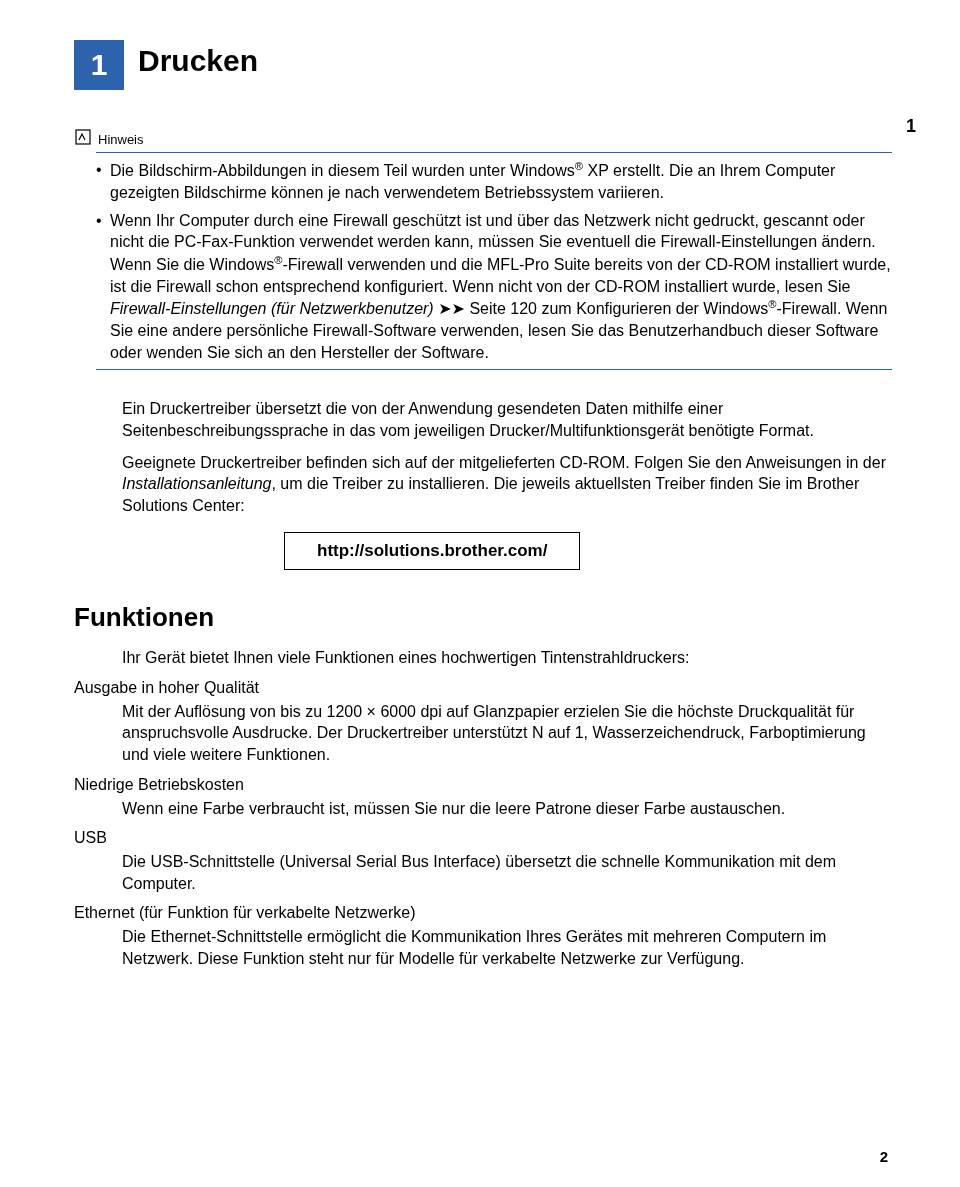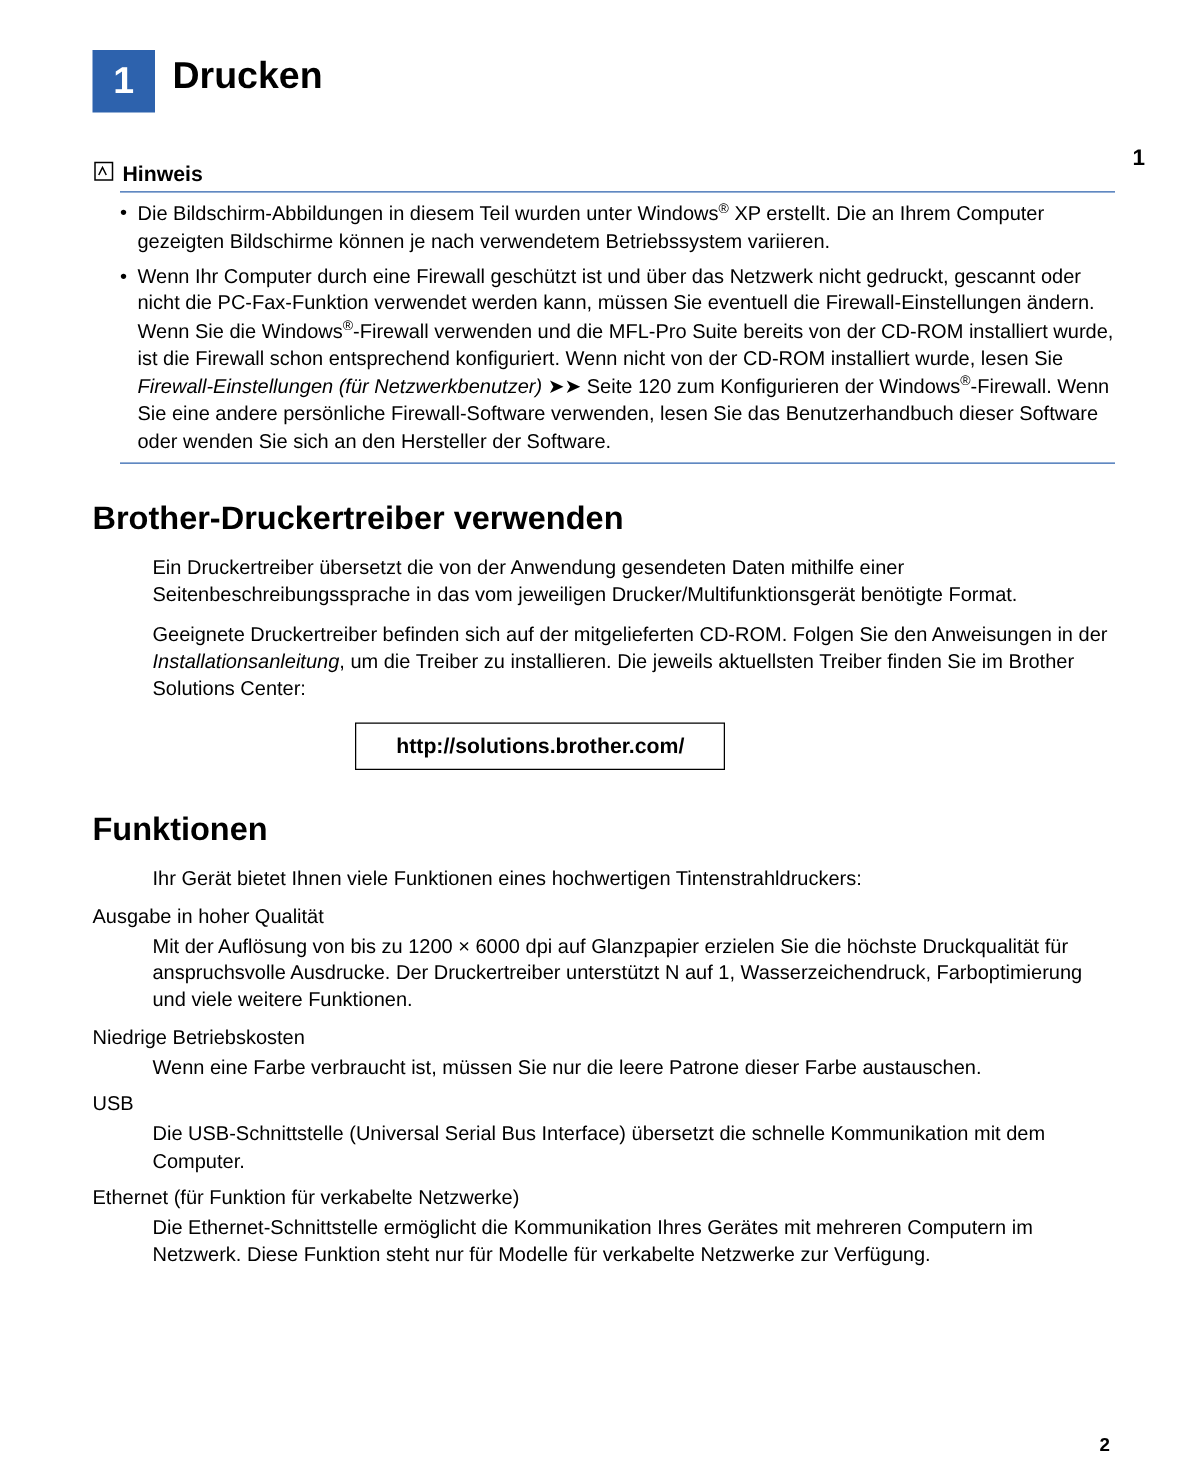--- a/index.html
+++ b/index.html
@@ -50,22 +50,22 @@
   .note-header {
     display: flex;
     align-items: center;
     gap: 6px;
     margin-bottom: 2px;
   }
   .note-icon {
     font-size: 16px;
   }
   .note-label {
-    font-size: 17px;
-    font-weight: bold;
+    font-size: 13px;
+    font-weight: normal;
   }
   .note-rule {
     border: none;
     border-top: 1.5px solid #2d62ad;
     margin: 0 0 6px 22px;
   }
   .note-list {
     list-style: none;
     padding-left: 22px;
     font-size: 16px;
@@ -148,21 +148,20 @@
       <span class="note-label">Hinweis</span>
     </div>
     <hr class="note-rule">
     <ul class="note-list">
       <li>Die Bildschirm-Abbildungen in diesem Teil wurden unter Windows<sup>®</sup> XP erstellt. Die an Ihrem Computer gezeigten Bildschirme können je nach verwendetem Betriebssystem variieren.</li>
       <li>Wenn Ihr Computer durch eine Firewall geschützt ist und über das Netzwerk nicht gedruckt, gescannt oder nicht die PC-Fax-Funktion verwendet werden kann, müssen Sie eventuell die Firewall-Einstellungen ändern. Wenn Sie die Windows<sup>®</sup>-Firewall verwenden und die MFL-Pro Suite bereits von der CD-ROM installiert wurde, ist die Firewall schon entsprechend konfiguriert. Wenn nicht von der CD-ROM installiert wurde, lesen Sie <span class="italic">Firewall-Einstellungen (für Netzwerkbenutzer)</span> <span class="fwd">➤➤</span> Seite 120 zum Konfigurieren der Windows<sup>®</sup>-Firewall. Wenn Sie eine andere persönliche Firewall-Software verwenden, lesen Sie das Benutzerhandbuch dieser Software oder wenden Sie sich an den Hersteller der Software.</li>
     </ul>
     <hr class="note-rule-bottom">
   </div>
 
-  <h2 class="h2">Brother-Druckertreiber verwenden</h2>
   <p class="body-text">Ein Druckertreiber übersetzt die von der Anwendung gesendeten Daten mithilfe einer Seitenbeschreibungssprache in das vom jeweiligen Drucker/Multifunktionsgerät benötigte Format.</p>
   <p class="body-text">Geeignete Druckertreiber befinden sich auf der mitgelieferten CD-ROM. Folgen Sie den Anweisungen in der <span class="italic">Installationsanleitung</span>, um die Treiber zu installieren. Die jeweils aktuellsten Treiber finden Sie im Brother Solutions Center:</p>
   <div class="url-box">http://solutions.brother.com/</div>
 
   <h2 class="h2">Funktionen</h2>
   <p class="body-text">Ihr Gerät bietet Ihnen viele Funktionen eines hochwertigen Tintenstrahldruckers:</p>
 
   <div class="subhead">Ausgabe in hoher Qualität</div>
   <p class="body-text">Mit der Auflösung von bis zu 1200 × 6000 dpi auf Glanzpapier erzielen Sie die höchste Druckqualität für anspruchsvolle Ausdrucke. Der Druckertreiber unterstützt N auf 1, Wasserzeichendruck, Farboptimierung und viele weitere Funktionen.</p>
 

